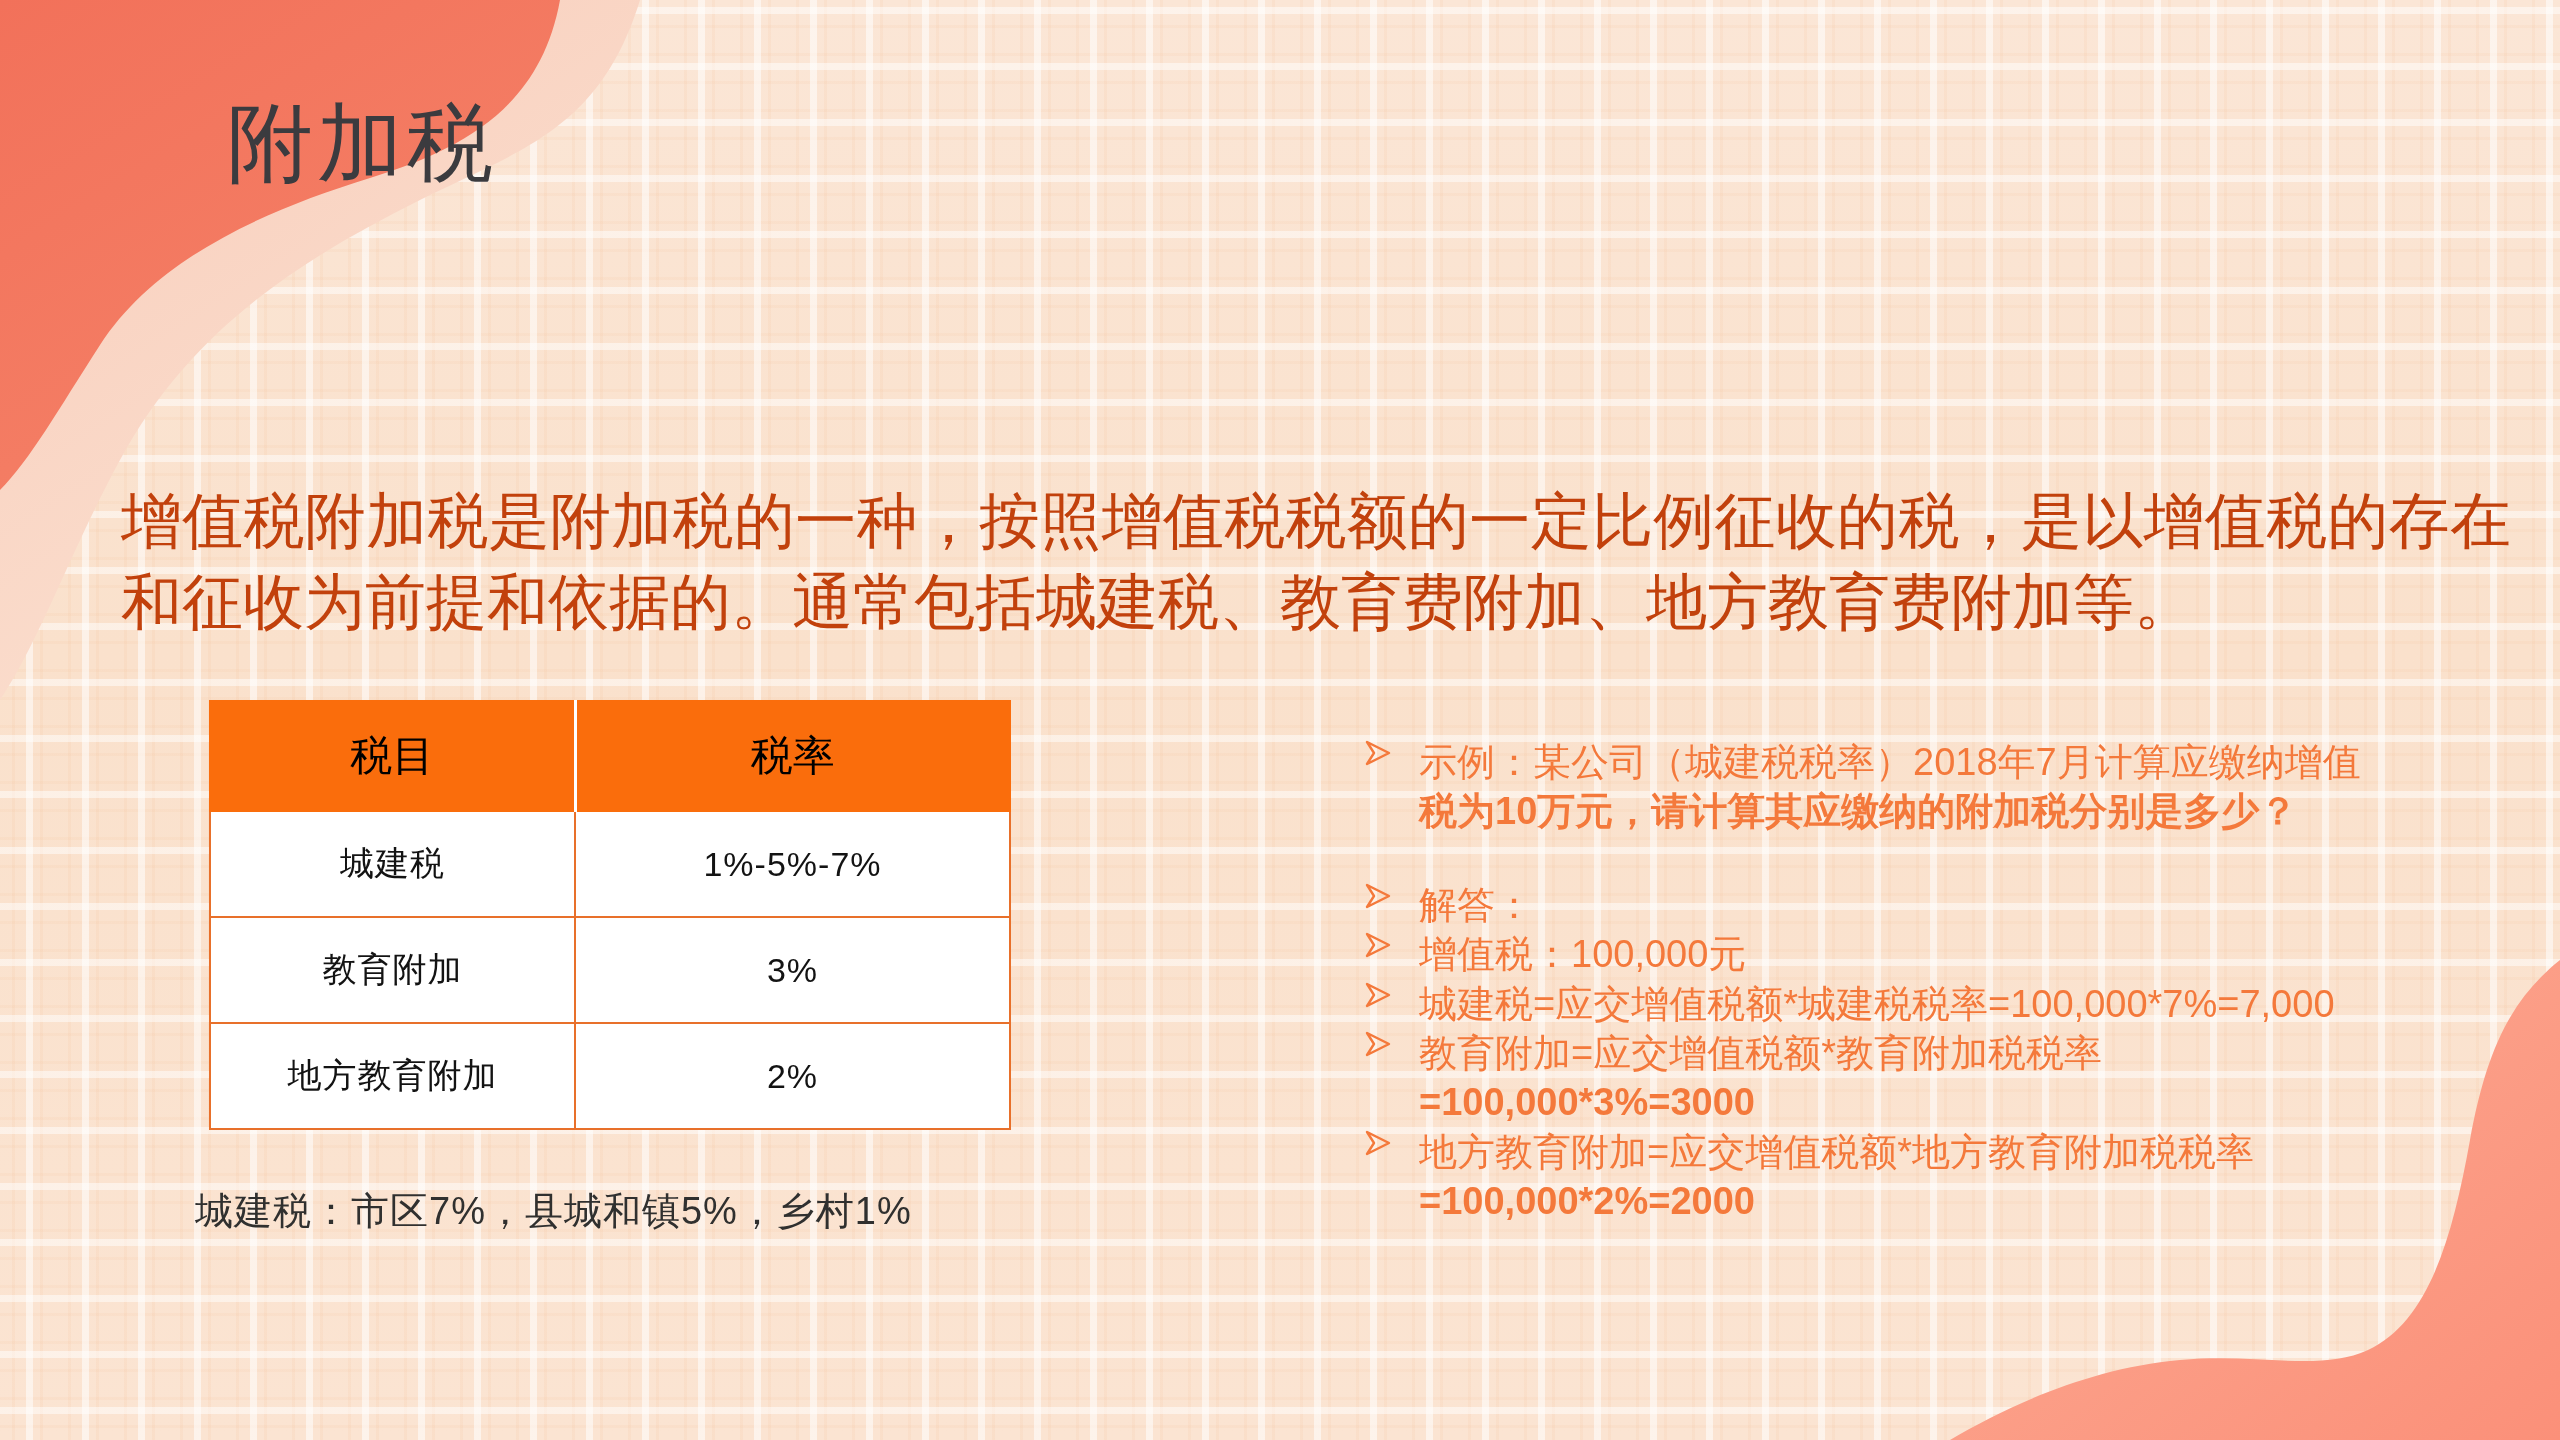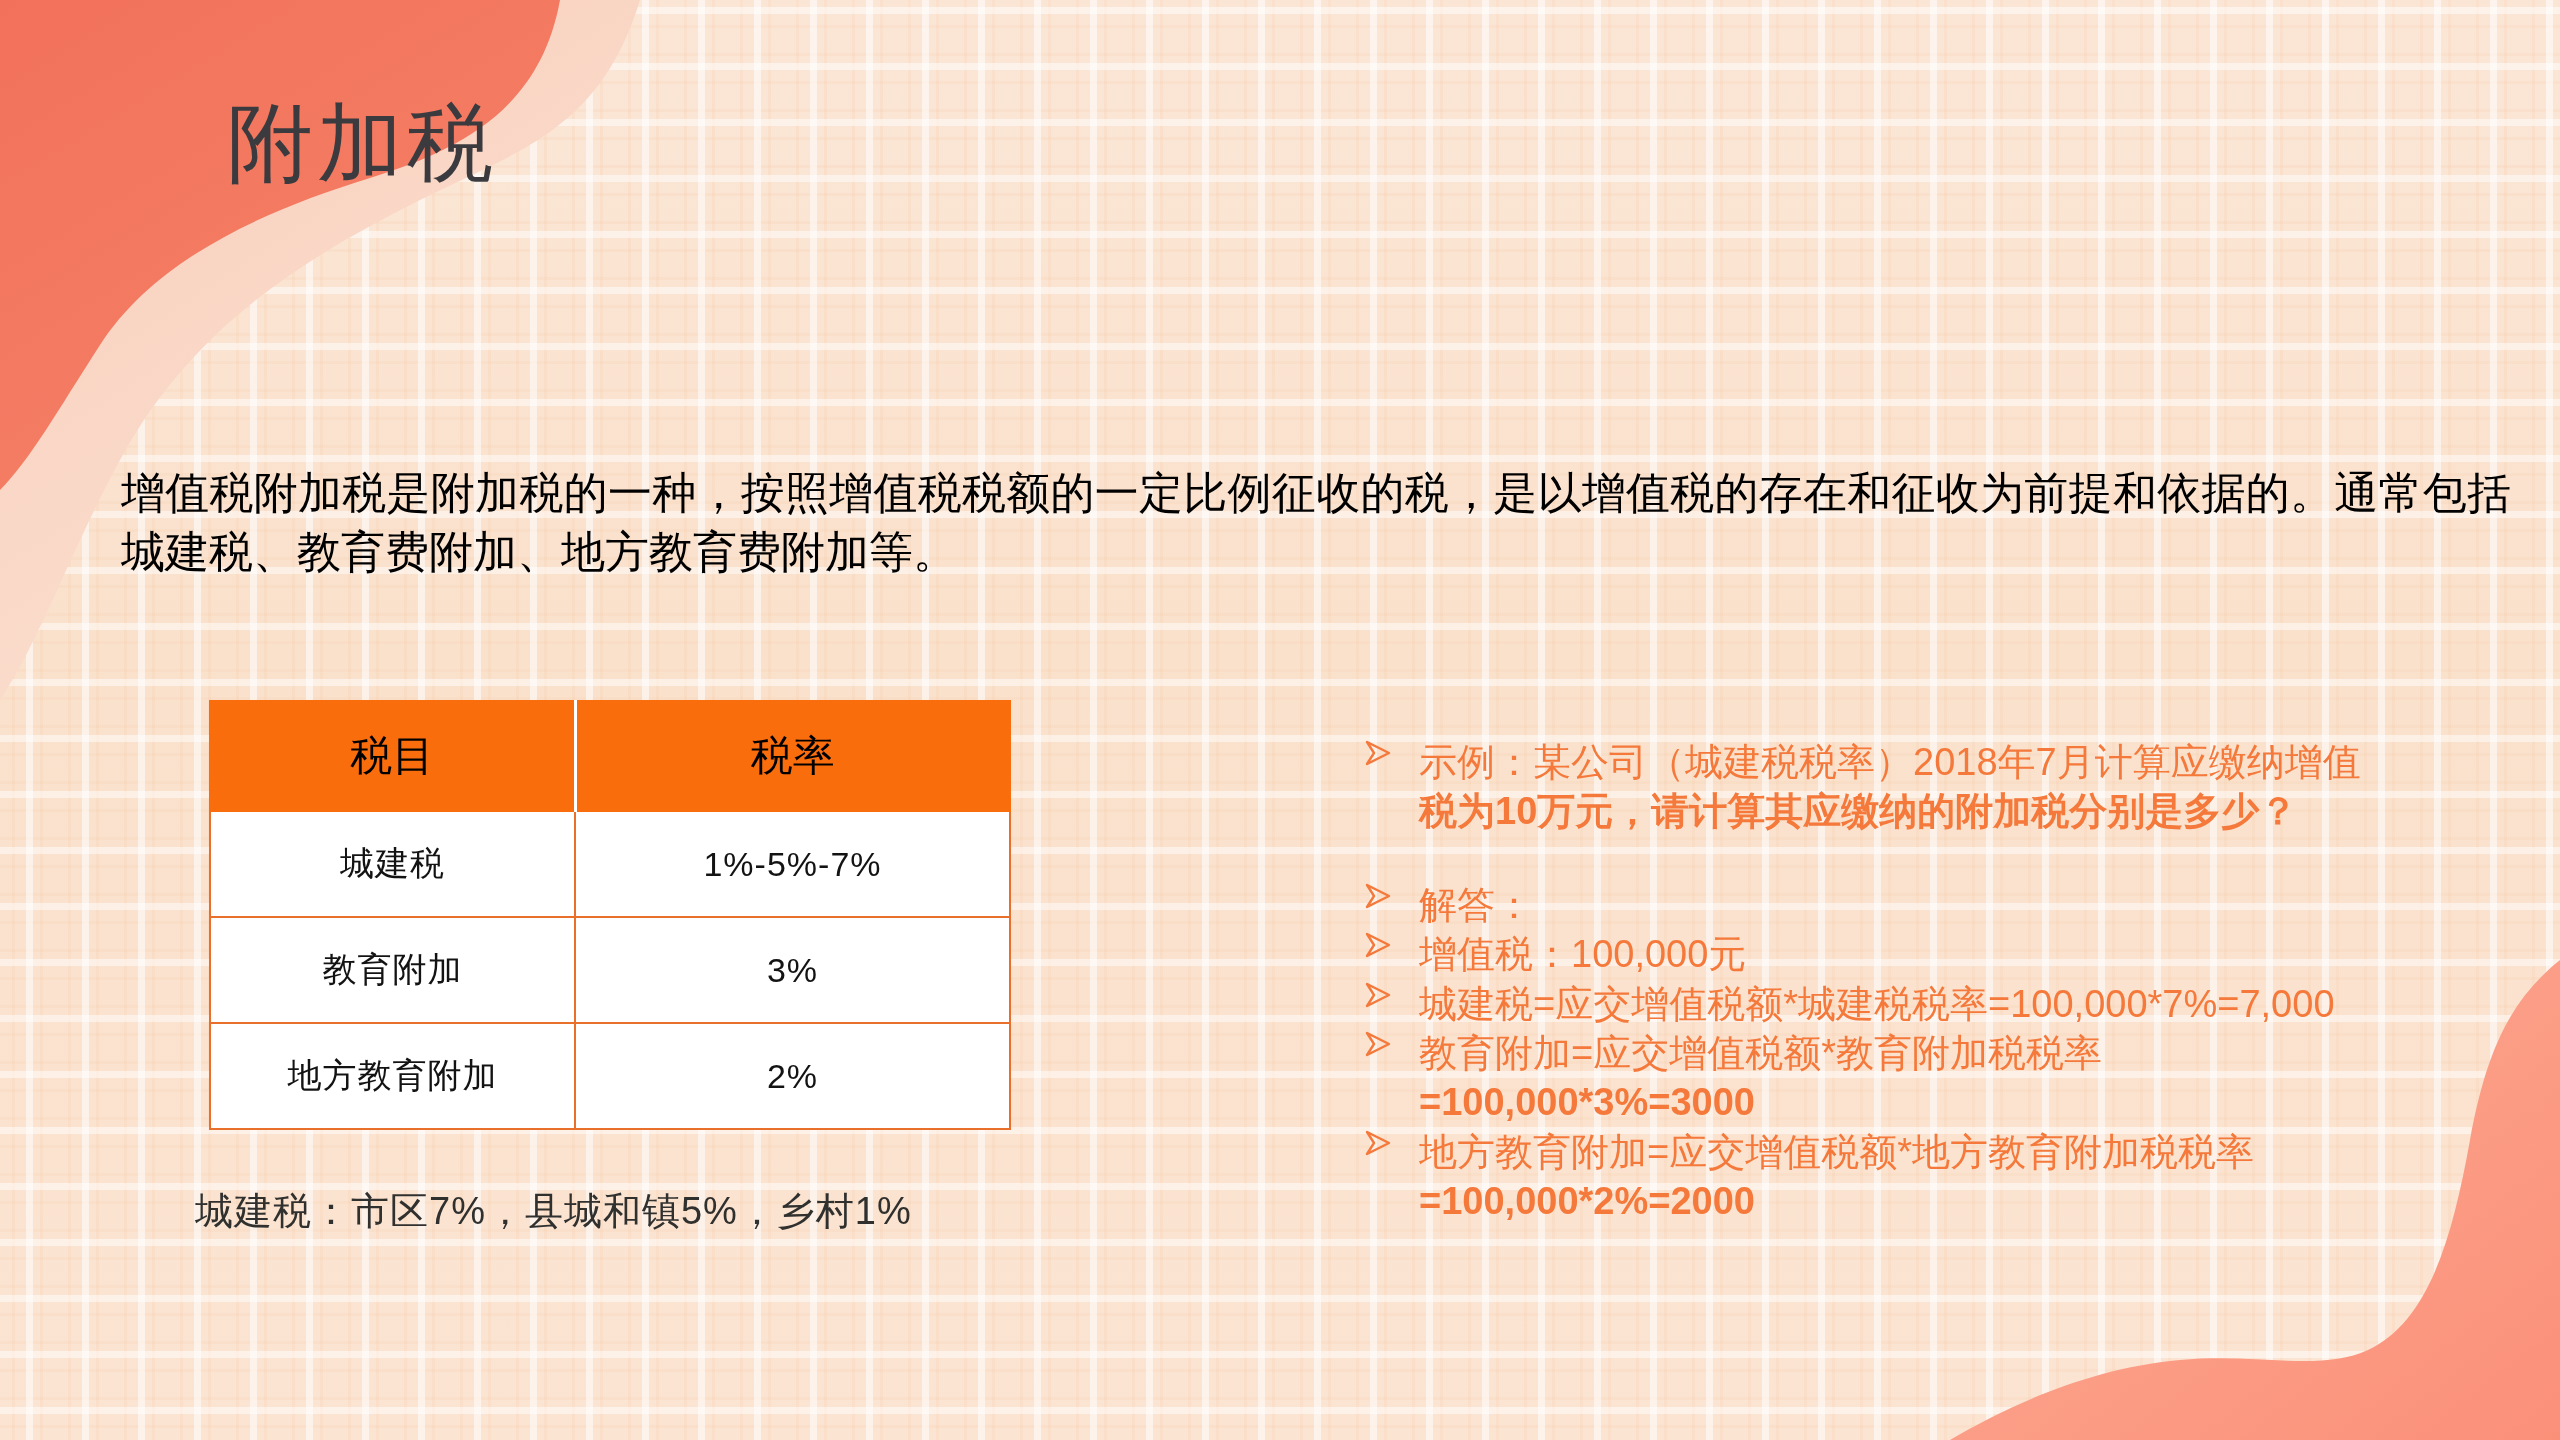--- a/index.html
+++ b/index.html
@@ -85,23 +85,23 @@
     color: #3b3b3f;
     letter-spacing: 4px;
     white-space: nowrap;
   }
 
   .lead-paragraph {
     position: absolute;
     left: 112px;
     top: 420px;
     width: 2390px;
-    font-size: 44px;
+    font-size: 61px;
     line-height: 1.33;
-    color: #000000;
+    color: #c2410c;
     letter-spacing: 0px;
     text-align: justify;
   }
 
   
   .rate-table {
     position: absolute;
     left: 200px;
     top: 700px;
     width: 800px;

